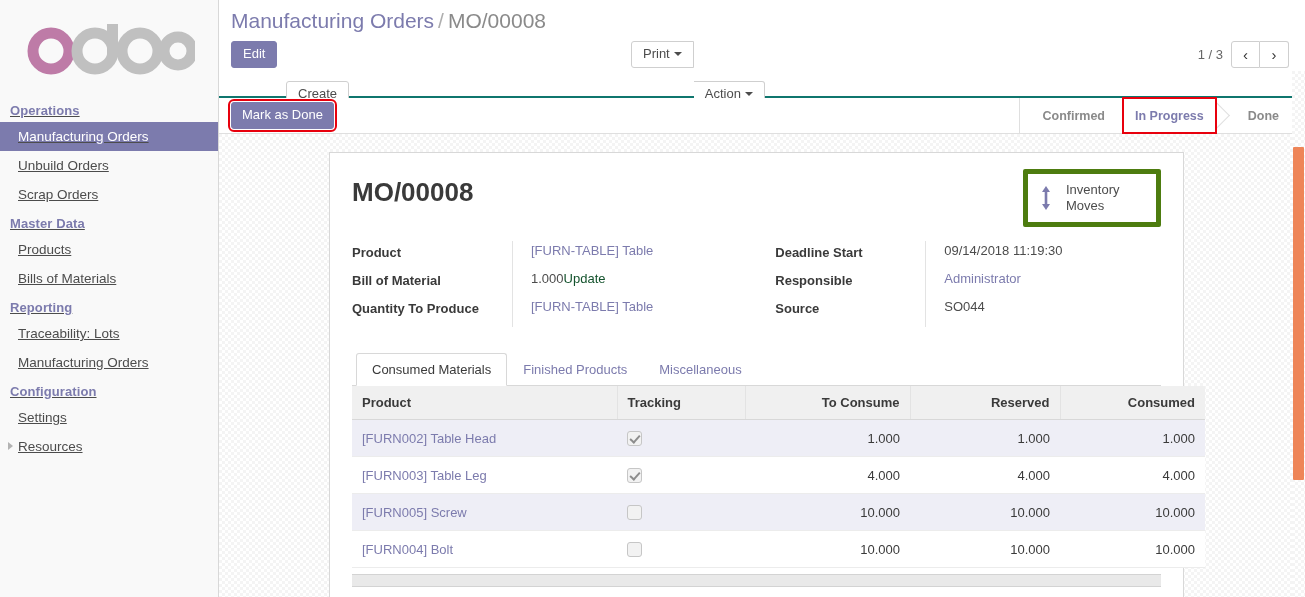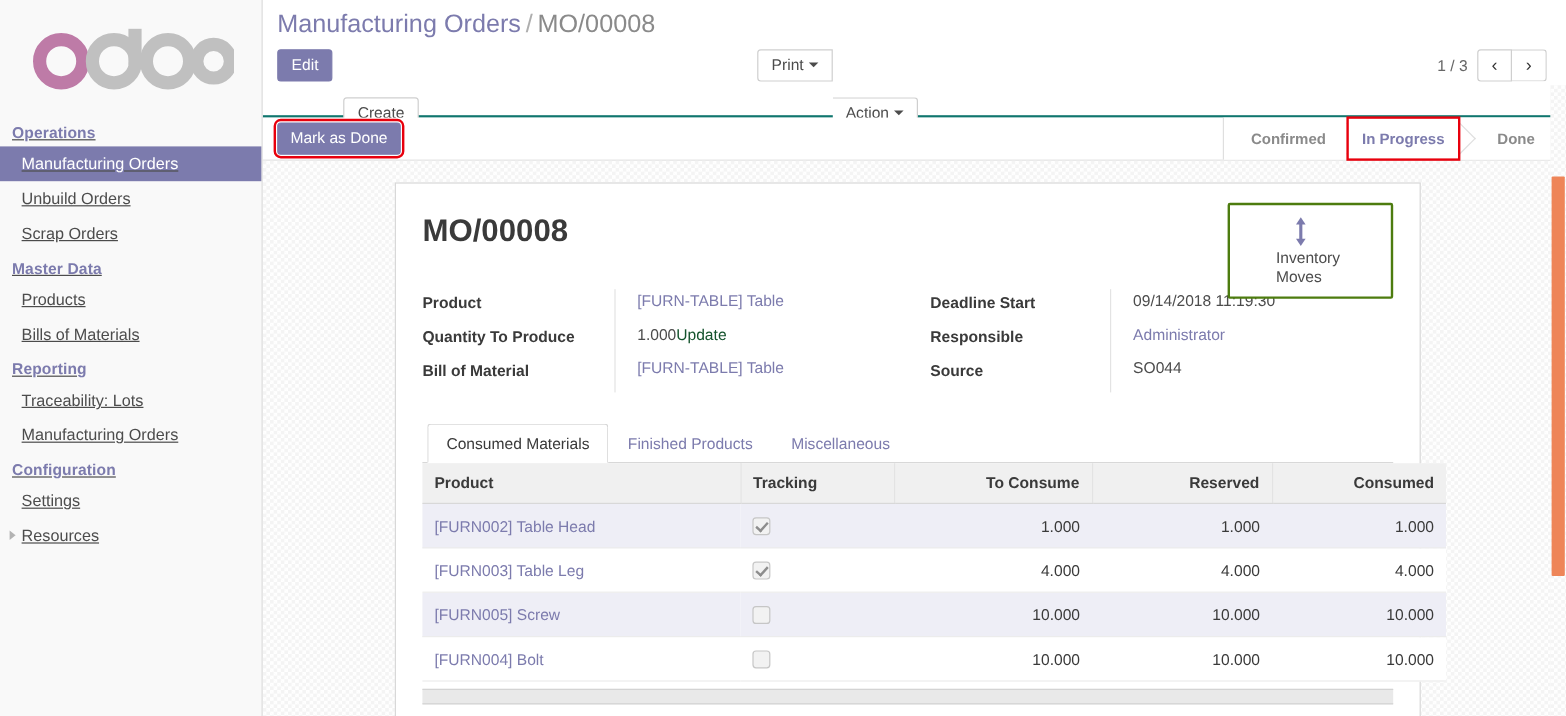--- a/index.html
+++ b/index.html
@@ -201,27 +201,26 @@
   #doc-title {
     font-size: 26px;
     font-weight: bold;
     color: #3a3a3a;
     margin: 8px 0 0 0;
     line-height: 30px;
   }
 
   #stat-buttons { position: absolute; right: 22px; top: 16px; }
   .stat-btn {
-    border: 2px solid #4d7c0f;
+    border: 5px solid #4d7c0f;
     background: #ffffff;
     border-radius: 2px;
     padding: 8px 14px 8px 10px;
     display: flex; align-items: center;
     min-width: 138px;
-    flex-direction: column;
   }
   .stat-btn .updown { margin-right: 12px; }
   .stat-btn .stat-label {
     font-size: 13px; color: #4c4c4c;
     line-height: 16px;
     white-space: pre-line;
   }
 
   
   #form-grid {
@@ -443,22 +442,22 @@
           </div>
         </div>
 
         <h1 id="doc-title">MO/00008</h1>
 
         <div id="form-grid">
 
           <div class="form-col col-left">
             <div class="labels">
               <div class="frow lbl">Product</div>
+              <div class="frow lbl">Bill of Material</div>
               <div class="frow lbl">Quantity To Produce</div>
-              <div class="frow lbl">Bill of Material</div>
             </div>
             <div class="values">
               <div class="frow"><span class="link">[FURN-TABLE] Table</span></div>
               <div class="frow"><span>1.000</span><span class="inline-link">Update</span></div>
               <div class="frow"><span class="link">[FURN-TABLE] Table</span></div>
             </div>
           </div>
 
           <div class="form-col col-right">
             <div class="labels">

